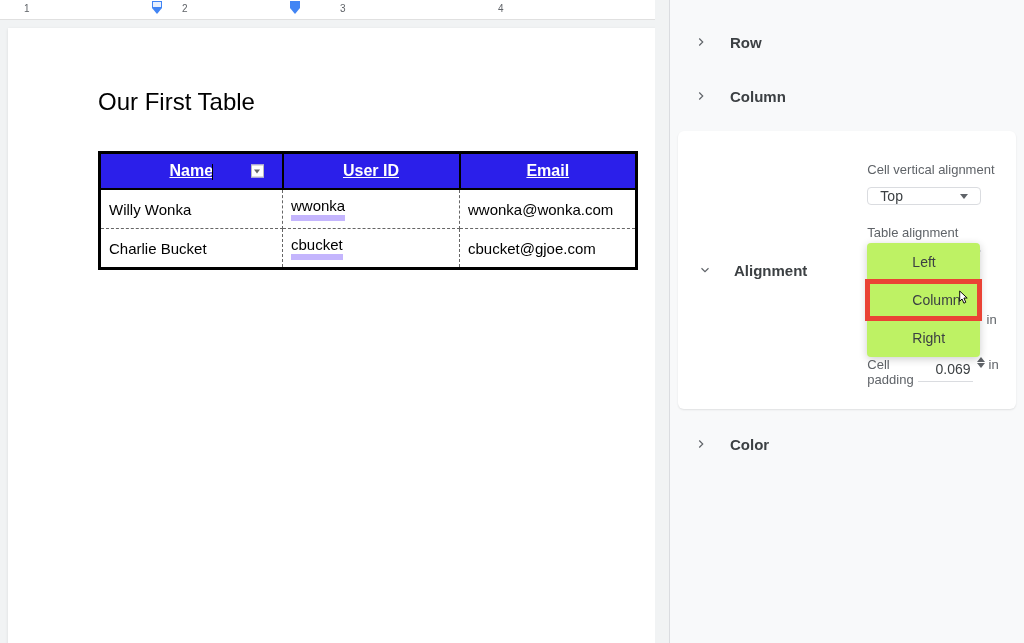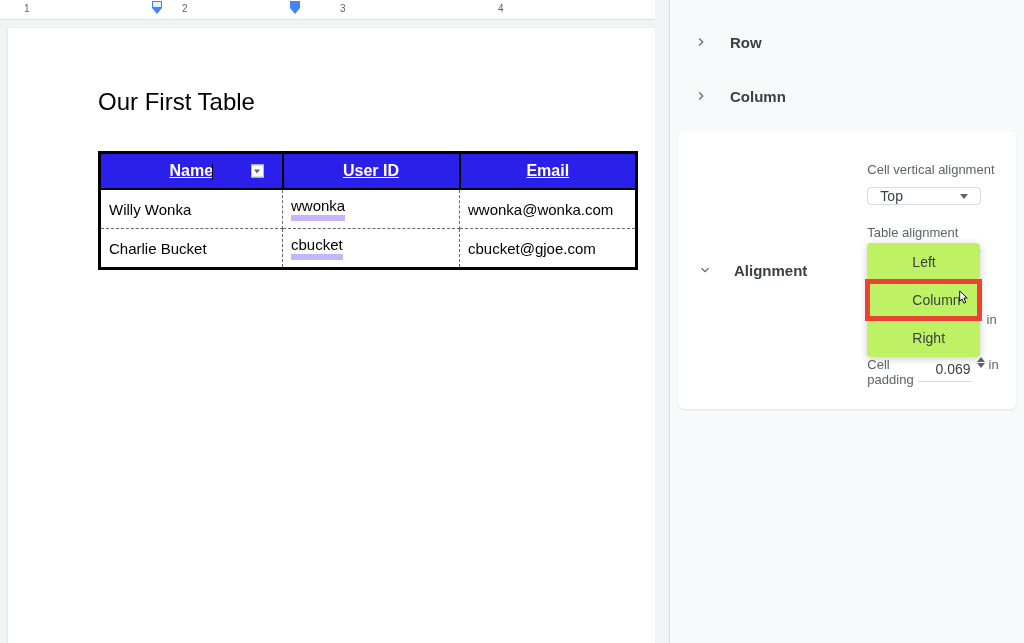--- a/index.html
+++ b/index.html
@@ -424,14 +424,22 @@
         <span class="num-input" style="text-align:right;display:inline-block">0.069</span>
         <span class="stepper">
           <span class="stepper-btn stepper-up"></span>
           <span class="stepper-btn stepper-down"></span>
         </span>
         <span class="unit">in</span>
       </div>
     </div>
   </div>
 
+  <div class="panel-section">
+    <span class="chevron">
+      <svg viewBox="0 0 24 24">
+          <polyline points="9 6 15 12 9 18"></polyline>
+        </svg>
+    </span>
+    <span class="section-title">Color</span>
+  </div>
 
 </div>
 
 </body></html>

